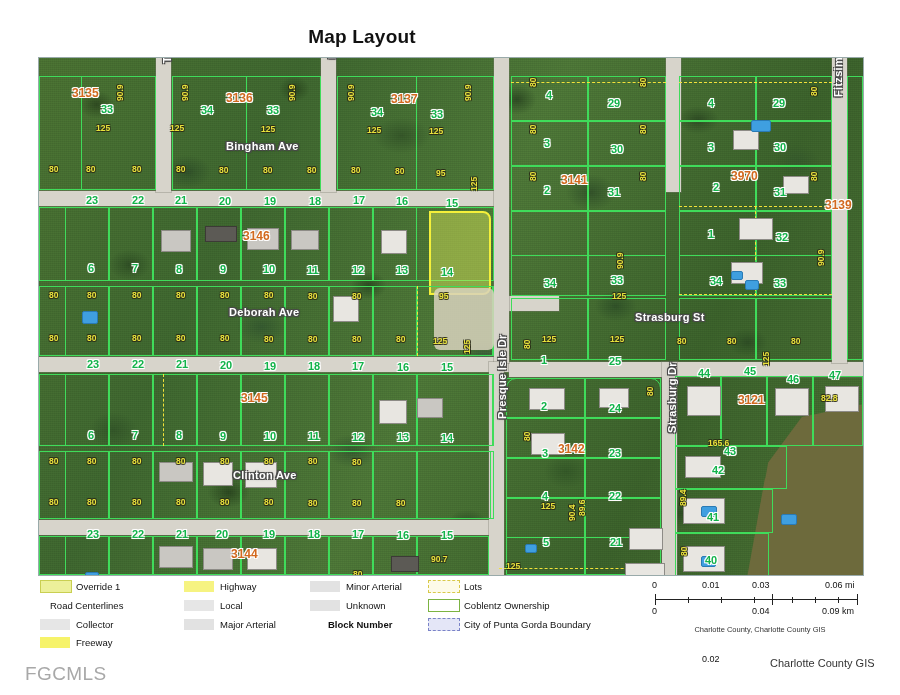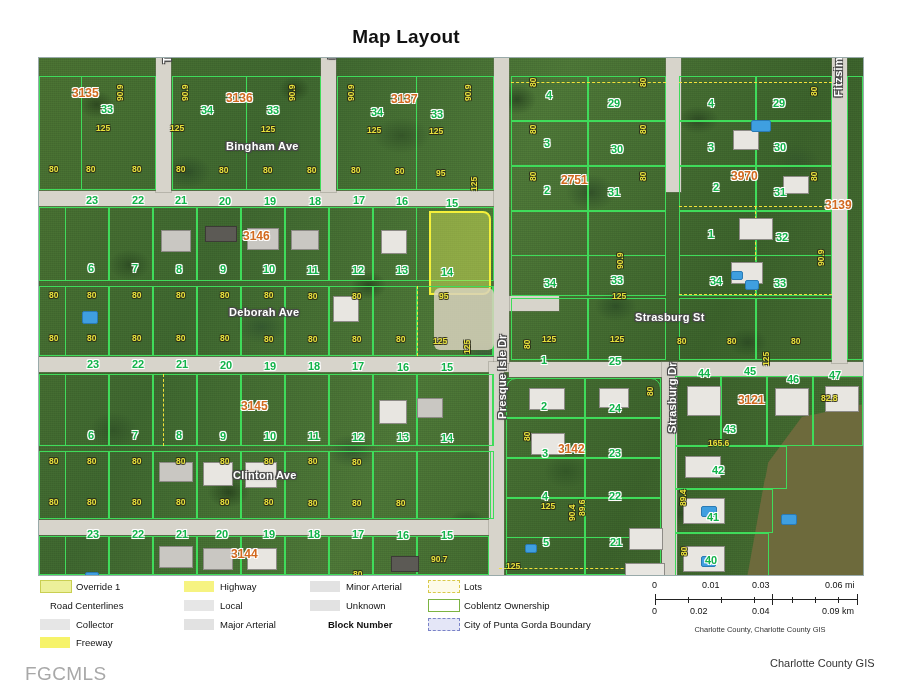--- a/index.html
+++ b/index.html
@@ -4,21 +4,21 @@
 <style>
   html,body{margin:0;padding:0;}
   body{
     width:900px;height:695px;background:#ffffff;
     font-family:"Liberation Sans", sans-serif;
     -webkit-font-smoothing:antialiased;
     position:relative;overflow:hidden;
   }
   #page-title{
     position:absolute;top:26px;left:0;width:724px;text-align:center;
-    font-size:19px;font-weight:bold;color:#111;letter-spacing:.2px;padding-left:44px;
+    font-size:19px;font-weight:bold;color:#111;letter-spacing:.2px;
   }
 
   
   #map-frame{
     position:absolute;left:38px;top:57px;width:824px;height:517px;
     overflow:hidden;border:1px solid #9aa;
     background:#3f5a2e;
   }
   #map-canvas{position:absolute;left:0;top:0;width:824px;height:517px;}
 
@@ -404,35 +404,35 @@
         <div class="lotnum" style="left: 503px; top: 389px;">3</div>
         <div class="lotnum" style="left: 570px; top: 389px;">23</div>
         <div class="lotnum" style="left: 503px; top: 432px;">4</div>
         <div class="lotnum" style="left: 570px; top: 432px;">22</div>
         <div class="lotnum" style="left: 504px; top: 478px;">5</div>
         <div class="lotnum" style="left: 571px; top: 478px;">21</div>
         <div class="lotnum" style="left: 659px; top: 309px;">44</div>
         <div class="lotnum" style="left: 705px; top: 307px;">45</div>
         <div class="lotnum" style="left: 748px; top: 315px;">46</div>
         <div class="lotnum" style="left: 790px; top: 311px;">47</div>
-        <div class="lotnum" style="left: 685px; top: 365px;">43</div>
+        <div class="lotnum" style="left: 685px; top: 387px;">43</div>
         <div class="lotnum" style="left: 673px; top: 406px;">42</div>
         <div class="lotnum" style="left: 668px; top: 453px;">41</div>
         <div class="lotnum" style="left: 666px; top: 496px;">40</div>
       </div>
     <div id="blocks-layer">
         <div class="blocknum" style="left: 33px; top: 28px;">3135</div>
         <div class="blocknum" style="left: 187px; top: 33px;">3136</div>
         <div class="blocknum" style="left: 352px; top: 34px;">3137</div>
         <div class="blocknum" style="left: 786px; top: 140px;">3139</div>
         <div class="blocknum" style="left: 692px; top: 111px;">3970</div>
-        <div class="blocknum" style="left: 522px; top: 115px;">2751</div>
+        <div class="blocknum" style="left: 522px; top: 115px;">3141</div>
         <div class="blocknum" style="left: 519px; top: 384px;">3142</div>
         <div class="blocknum" style="left: 192px; top: 489px;">3144</div>
-        <div class="blocknum" style="left: 202px; top: 333px; margin-top: 8px;">3145</div>
+        <div class="blocknum" style="left: 202px; top: 333px;">3145</div>
         <div class="blocknum" style="left: 204px; top: 171px;">3146</div>
         <div class="blocknum" style="left: 699px; top: 335px;">3121</div>
       </div>
     <div id="dims-layer">
         <div class="dim" style="left: 57px; top: 65px;">125</div>
         <div class="dim v" style="left: 76px; top: 43px;">90.9</div>
         <div class="dim" style="left: 131px; top: 65px;">125</div>
         <div class="dim v" style="left: 141px; top: 43px;">90.9</div>
         <div class="dim" style="left: 222px; top: 66px;">125</div>
         <div class="dim v" style="left: 248px; top: 43px;">90.9</div>
@@ -589,21 +589,21 @@
     <span class="tick minor" style="left:81px;"></span>
     <span class="tick minor" style="left:114px;"></span>
     <span class="tick" style="left:132px;"></span>
     <span class="tick minor" style="left:152px;"></span>
     <span class="tick minor" style="left:175px;"></span>
     <span class="tick minor" style="left:198px;"></span>
     <span class="tick" style="left:217px;"></span>
   </div>
   <div class="scale-row">
     <span style="left:12px;">0</span>
-    <span style="left:50px;">0.02</span>
+    <span style="left:62px;margin-top:48px;">0.02</span>
     <span style="left:112px;">0.04</span>
     <span style="left:182px;">0.09 km</span>
   </div>
   <div id="scale-credit">Charlotte County, Charlotte County GIS</div>
 </div>
 
 <div id="gis-credit">Charlotte County GIS</div>
 <div id="watermark">FGCMLS</div>
 
 </body></html>

